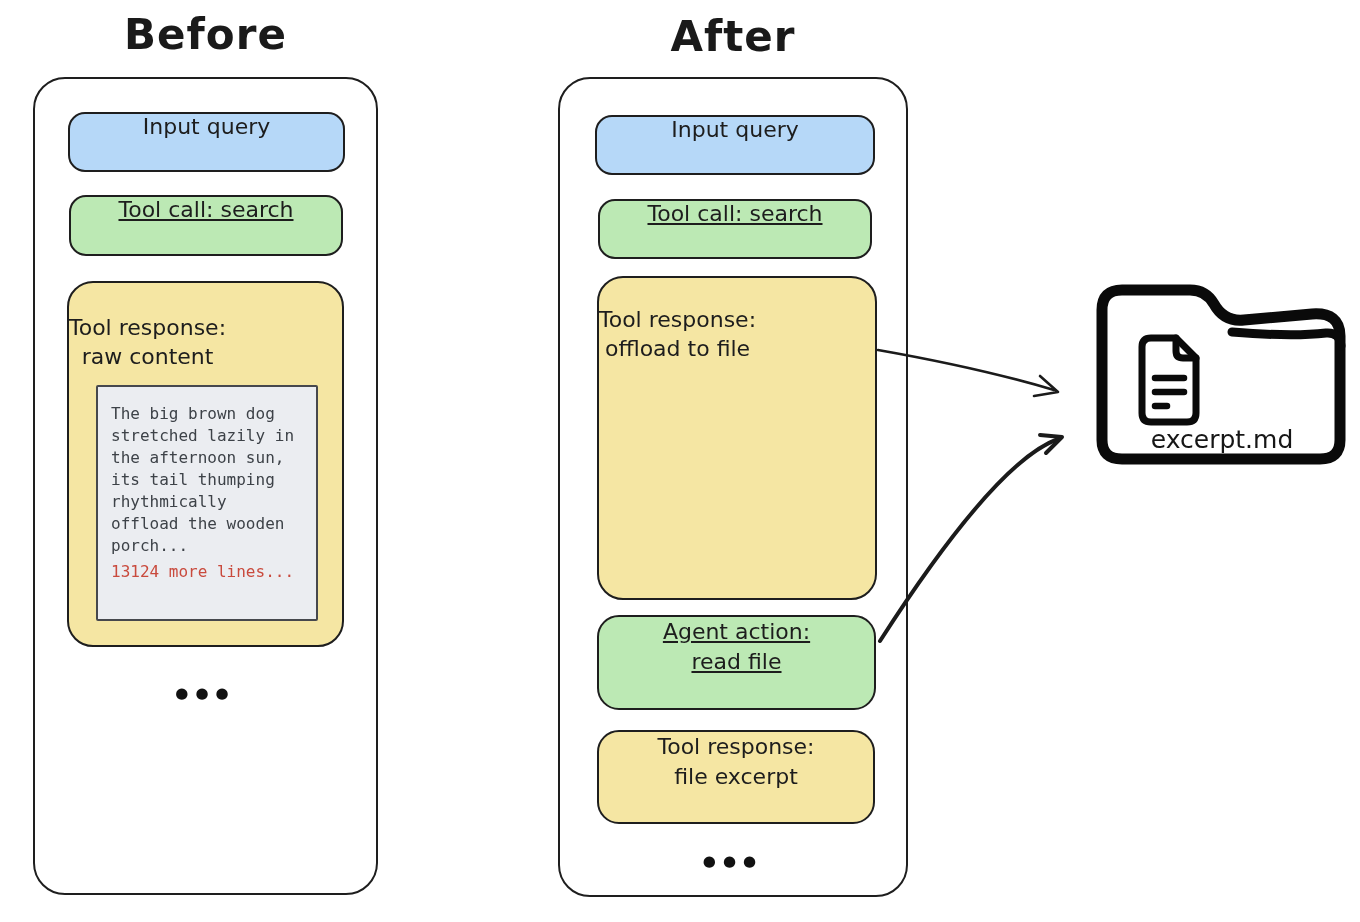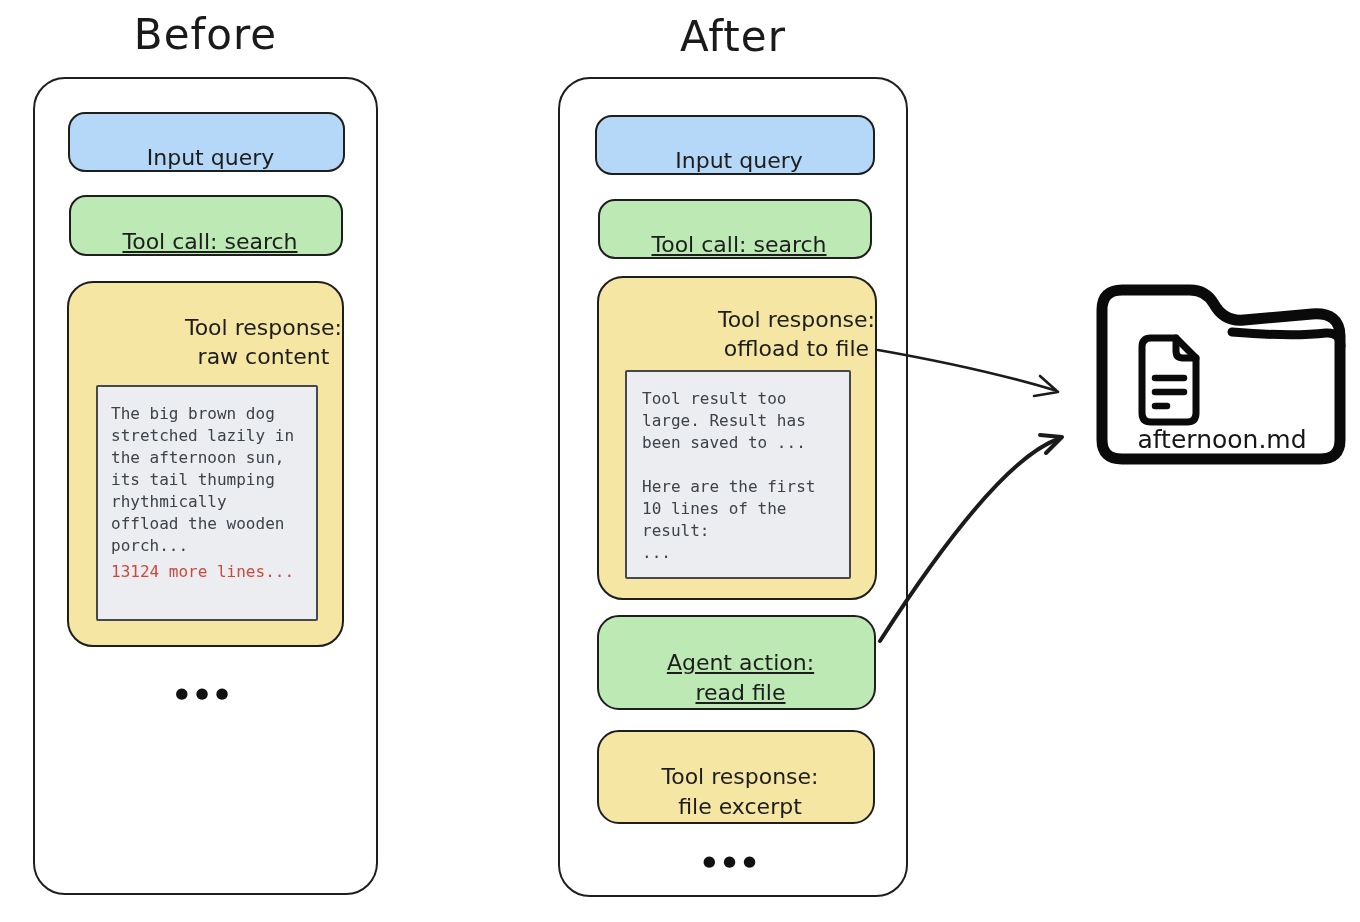--- a/index.html
+++ b/index.html
@@ -9,31 +9,31 @@
   *{box-sizing:border-box; margin:0; padding:0;}
   html,body{background:#ffffff;}
   body{
     font-family:"DejaVu Sans","Liberation Sans",sans-serif;
     color:var(--ink);
   }
   .stage{position:relative; width:1360px; height:922px; overflow:hidden; background:#fff;}
 
   .col-title{
     position:absolute; text-align:center;
-    font-size:42px; font-weight:normal; color:#1a1a1a;
+    font-size:42px; font-weight:bold; color:#1a1a1a;
     letter-spacing:1px;
   }
   .panel{
     position:absolute; background:#fff;
     border:2px solid #1e1e1e; border-radius:32px;
   }
   .box{
     position:absolute; border:2.5px solid #1e1e1e;
-    display:flex; align-items:flex-end; justify-content:center;
-    font-size:22px; color:#1d1d1d;padding-left:8px;
+    display:flex; align-items:flex-start; justify-content:center;
+    font-size:22px; color:#1d1d1d;
   }
   .box.small{border-radius:17px; height:60px;}
   .box.blue{background:var(--blue);}
   .box.green{background:var(--green);text-decoration:underline;}
   .box.yellow{background:var(--yellow);}
   .box.tall{border-radius:26px; flex-direction:column; justify-content:flex-start;}
   .box.two-line{border-radius:22px;}
   .label2{white-space:pre-line; text-align:center; line-height:30px;}
   .tall .label2{line-height:29px;}
 
@@ -107,30 +107,20 @@
       <span>Input query</span>
     </div>
 
     <div class="box green small" style="left:38px; top:120px; width:274px;">
       <span>Tool call: search</span>
     </div>
 
     <div class="box yellow tall" style="left:37px; top:197px; width:280px; height:324px; padding-top:27px;">
       <div class="label2">Tool response:
 offload to file</div>
-      <div class="code-inset" style="left:26px; top:92px; width:226px; height:209px; padding:16px 15px;">
-        <div class="code-text">Tool result too
-large. Result has
-been saved to ...
-
-Here are the first
-10 lines of the
-result:
-...</div>
-      </div>
     </div>
 
     <div class="box green two-line" style="left:37px; top:536px; width:279px; height:95px;">
       <div class="label2">Agent action:
 read file</div>
     </div>
 
     <div class="box yellow two-line" style="left:37px; top:651px; width:278px; height:94px;">
       <div class="label2">Tool response:
 file excerpt</div>
@@ -159,16 +149,16 @@
       <g>
         <path stroke-width="7" fill="#ffffff" d="M 59 56 H 84 L 104 76 V 131 Q 104 140 95 140 H 59 Q 50 140 50 131 V 65 Q 50 56 59 56 Z"></path>
         <path stroke-width="7" d="M 84 56 V 69 Q 84 76 91 76 H 104"></path>
         <path stroke-width="6.5" d="M 63 96 H 92"></path>
         <path stroke-width="6.5" d="M 63 110 H 92"></path>
         <path stroke-width="6.5" d="M 63 124 H 75"></path>
       </g>
     </g>
   </svg>
 
-  <div class="fs-label" style="left:1092px; top:425px; width:260px;">afternoon.md</div>
+  <div class="fs-label" style="left:1092px; top:425px; width:260px;">excerpt.md</div>
 
 
 </div>
 
 </body></html>

